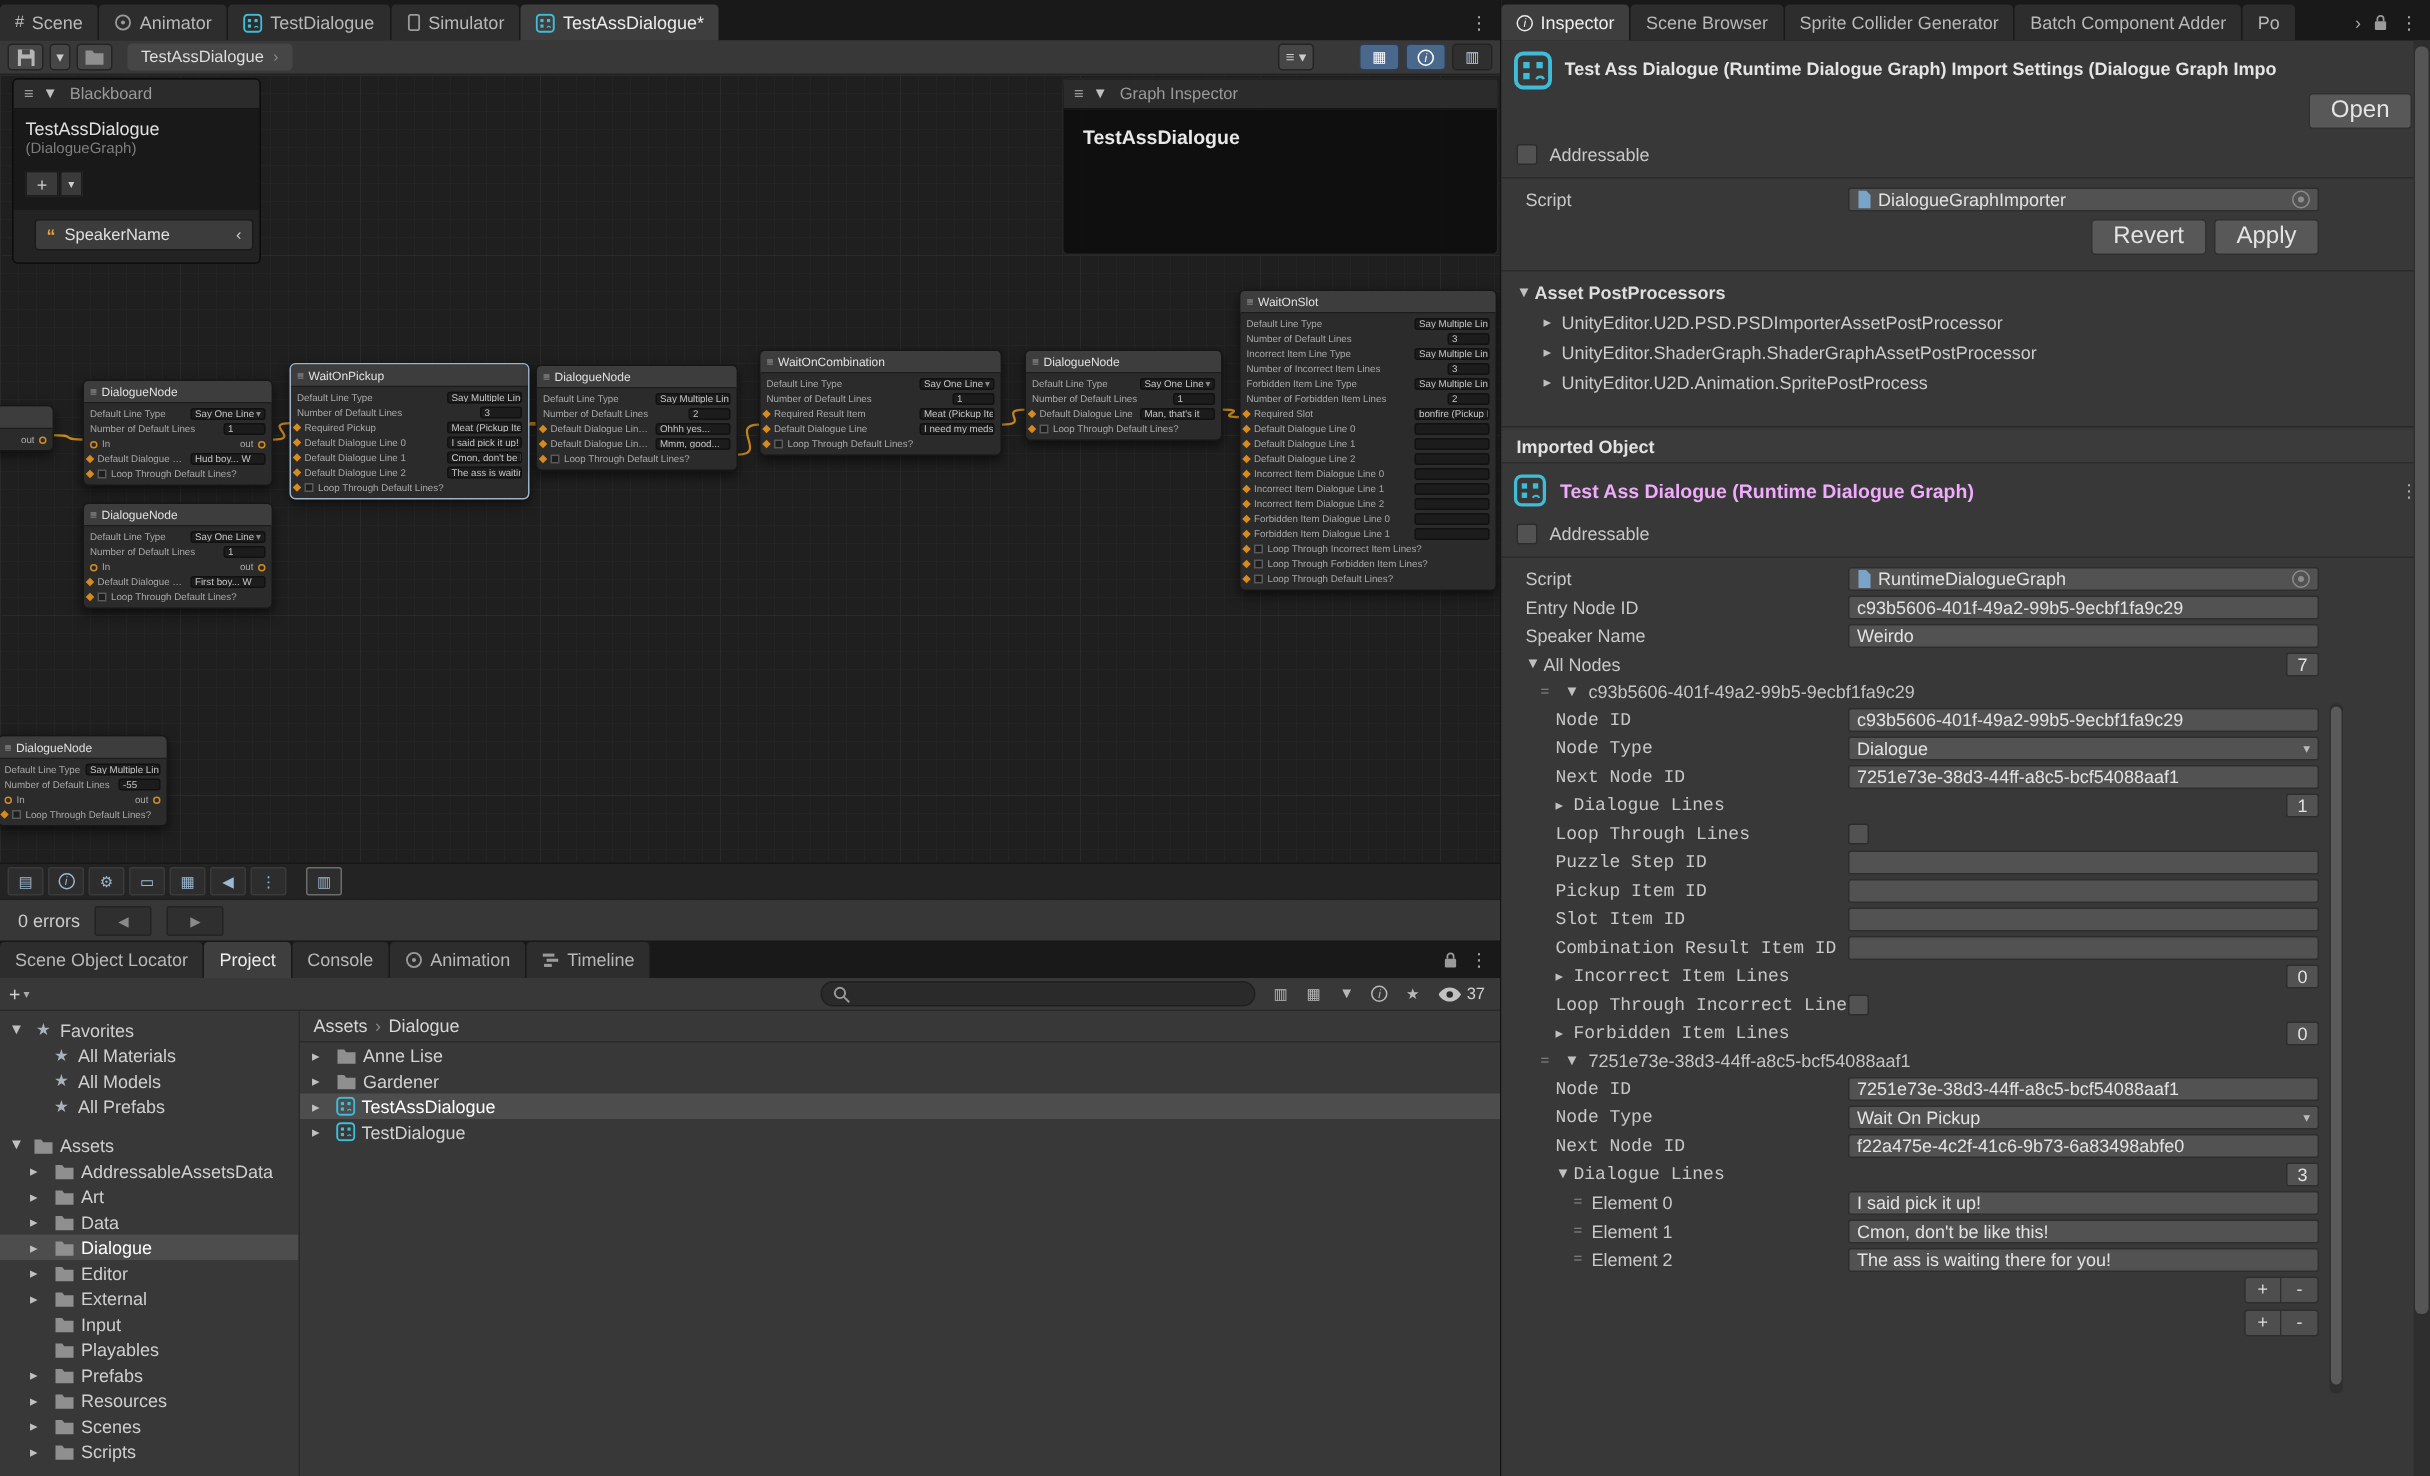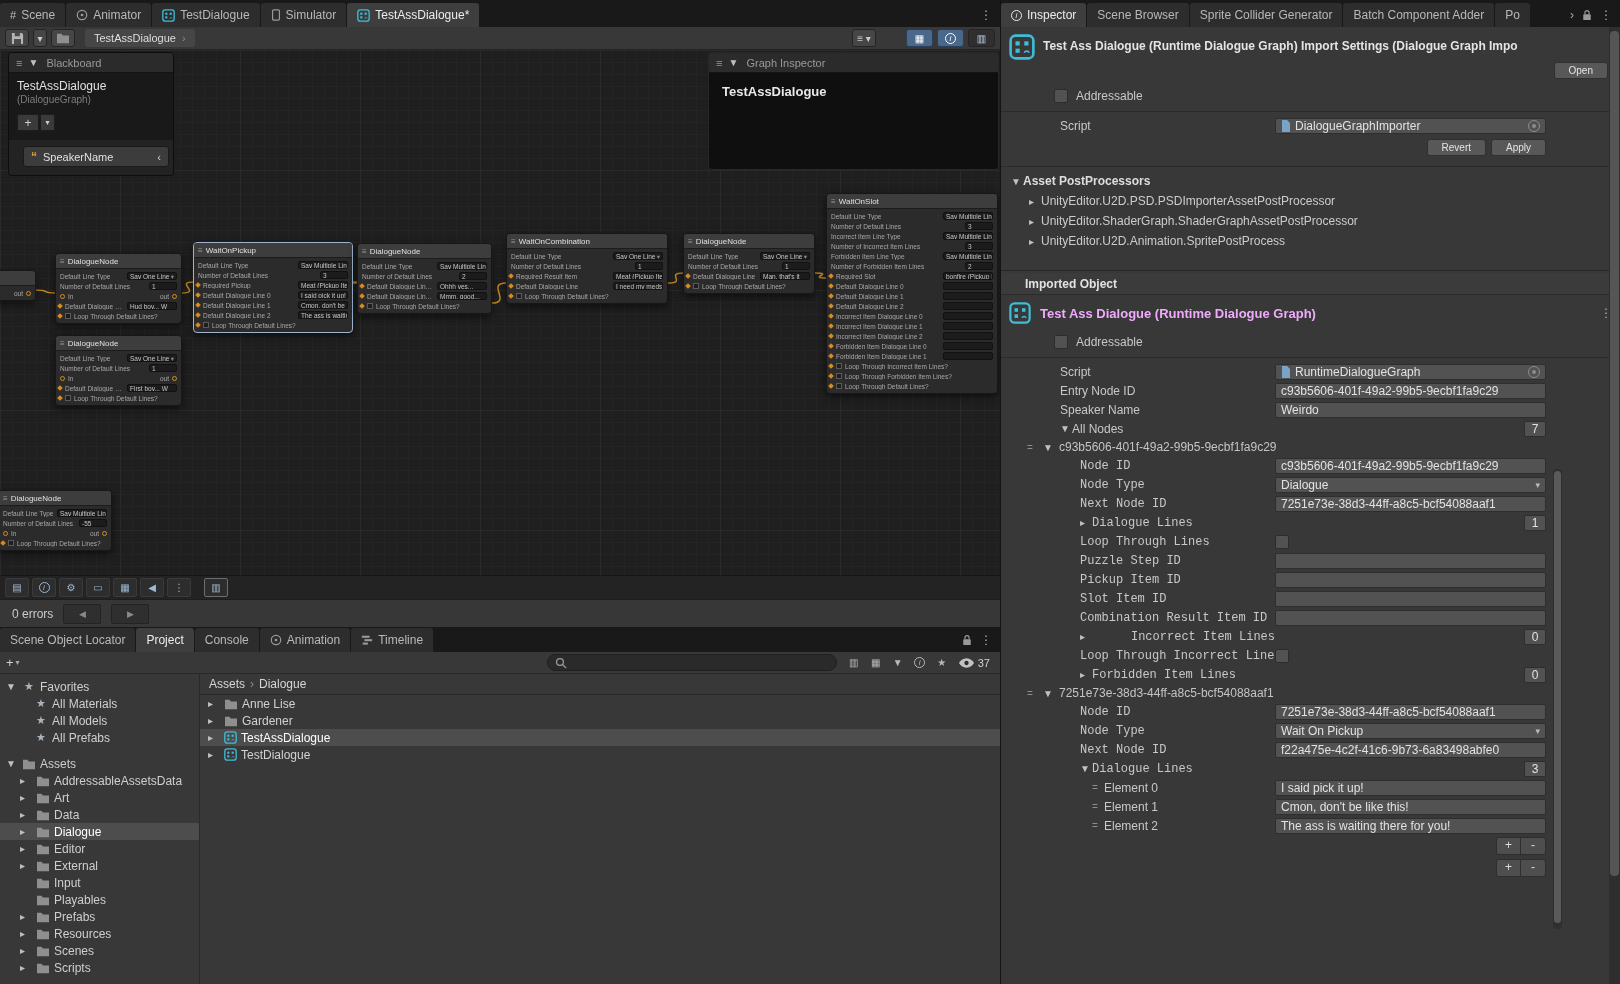--- a/index.html
+++ b/index.html
@@ -8,21 +8,21 @@
   .app { position:relative; width:1620px; height:984px; background:#383838; color:#c8c8c8; font-size:12px; overflow:hidden; }
 
   
   .tabbar { height:27px; background:#191919; display:flex; align-items:flex-end; padding-top:3px; }
   .tabs { display:flex; height:24px; }
   .tab { display:flex; align-items:center; gap:5px; padding:0 10px; font-size:12px; color:#b8b8b8; background:#2d2d2d; margin-right:1px; border-radius:3px 3px 0 0; white-space:nowrap; }
   .tab.active { background:#3e3e3e; color:#ececec; }
   .bar-icons { margin-left:auto; display:flex; align-items:center; gap:8px; padding:0 8px; color:#a8a8a8; height:24px; }
   .kebab { color:#b0b0b0; font-size:12px; letter-spacing:0; }
   .divider { height:1px; background:#2a2a2a; margin:4px 0; }
-  .btn { background:#585858; border:1px solid #303030; border-radius:3px; color:#e4e4e4; font-size:10px; padding:2px 14px; font-family:inherit; }
+  .btn { background:#585858; border:1px solid #303030; border-radius:3px; color:#e4e4e4; font-size:16px; padding:2px 14px; font-family:inherit; }
   .fold { color:#c0c0c0; font-size:10px; width:12px; display:inline-block; }
   .icheck { width:14px; height:14px; background:#525252; border:1px solid #2c2c2c; border-radius:2px; flex:none; }
 
   
   .left { position:absolute; left:0; top:0; width:1001px; height:984px; border-right:1px solid #141414; }
 
   .graph-toolbar { height:23px; background:#383838; border-bottom:1px solid #232323; display:flex; align-items:center; gap:4px; padding:0 5px; }
   .tbtn { height:18px; min-width:24px; background:#464646; border:1px solid #242424; border-radius:3px; display:flex; align-items:center; justify-content:center; color:#ccc; font-size:10px; padding:0 3px; }
   .tbtn.narrow { min-width:14px; }
   .crumb { height:18px; background:#464646; border-radius:3px; padding:0 9px; display:flex; align-items:center; gap:6px; font-size:11px; color:#ddd; margin-left:6px; }
@@ -97,35 +97,35 @@
   .files-breadcrumb { height:21px; display:flex; align-items:center; gap:5px; padding:0 9px; border-bottom:1px solid #2a2a2a; color:#d6d6d6; }
   .frow { height:17px; display:flex; align-items:center; gap:4px; padding-left:8px; color:#d2d2d2; }
   .frow.selected { background:#4d4d4d; color:#fff; }
 
   
   .right { position:absolute; left:1001px; top:0; width:619px; height:984px; background:#383838; }
   .insp-content { position:relative; height:957px; overflow:hidden; padding-top:3px; }
   .ih-row { display:flex; align-items:flex-start; gap:8px; padding:4px 8px 0 8px;justify-content:flex-end; }
   .ih-title { font-weight:bold; color:#e4e4e4; white-space:nowrap; overflow:hidden; padding-top:5px; flex:1; }
   .ih-openrow { display:flex; justify-content:flex-end; padding:2px 12px 6px; }
-  .irow { display:flex; align-items:center; height:19px; padding:0 74px 0 16px;margin-left:43px; }
+  .irow { display:flex; align-items:center; height:19px; padding:0 74px 0 16px; }
   .irow .spacer { flex:1; }
   .ilabel { width:215px; flex:none; color:#c8c8c8; white-space:nowrap; overflow:hidden; }
   .ifield { flex:1; height:16px; background:#525252; border:1px solid #2e2e2e; border-radius:2px; padding:0 5px; line-height:14px; color:#e2e2e2; white-space:nowrap; overflow:hidden; display:flex; align-items:center; gap:4px; min-width:0; }
   .ifield .val { flex:1; overflow:hidden; }
   .ifield.ddl::after { content:"▾"; color:#bbb; font-size:9px; }
   .picker { width:12px; height:12px; border:1px solid #8c8c8c; border-radius:50%; flex:none; position:relative; }
   .picker::after { content:""; position:absolute; left:3px; top:3px; width:4px; height:4px; border-radius:50%; background:#8c8c8c; }
   .countbox { flex:none; width:22px; height:16px; background:#525252; border:1px solid #2e2e2e; border-radius:2px; text-align:center; line-height:14px; color:#e2e2e2; }
   .addr { gap:8px; padding-left:10px; height:22px; }
   .btnrow { display:flex; justify-content:flex-end; gap:5px; padding:4px 74px 6px 0; }
   .sec-head { display:flex; align-items:center; height:20px; padding-left:10px; font-weight:bold; color:#dedede; }
   .pprow { display:flex; align-items:center; height:20px; padding-left:28px; color:#cccccc; }
   .imp-sep { height:20px; border-bottom:1px solid #282828; margin-bottom:2px; }
-  .imp-head { height:22px; line-height:22px; padding-left:24px; font-weight:bold; color:#e2e2e2; background:#3b3b3b; border-bottom:1px solid #2c2c2c; }
+  .imp-head { height:22px; line-height:22px; padding-left:10px; font-weight:bold; color:#e2e2e2; background:#3b3b3b; border-bottom:1px solid #2c2c2c; }
   .imp-title-row { display:flex; align-items:center; gap:9px; padding:7px 8px; }
   .imp-title { font-weight:bold; color:#f0abfc; font-size:13px; flex:1; }
   .grp-head { display:flex; align-items:center; height:18px; padding-left:26px; gap:4px; color:#c4c4c4; }
   .handle { color:#8e8e8e; font-size:10px; width:12px; }
   .irow.sub { padding-left:36px; }
   .irow.sub .ilabel { width:195px;font-family:Liberation Mono, monospace; }
   .irow.elem { padding-left:48px; }
   .irow.elem .ilabel { width:171px; }
   .pmrow { display:flex; justify-content:flex-end; padding:2px 74px 2px 0; }
   .pm { display:flex; border:1px solid #2e2e2e; border-radius:3px; overflow:hidden; }
@@ -1081,21 +1081,21 @@
             </span>
           </div>
           <div class="irow sub">
             <span class="ilabel">Combination Result Item ID</span>
             <span class="ifield">
               <span class="val"></span>
             </span>
           </div>
           <div class="irow sub">
             <span class="fold">▸</span>
-            <span class="ilabel" style="width: 183px; text-align: right;">Incorrect Item Lines</span>
+            <span class="ilabel" style="width: 183px;">Incorrect Item Lines</span>
             <span class="spacer"></span>
             <span class="countbox">0</span>
           </div>
           <div class="irow sub">
             <span class="ilabel">Loop Through Incorrect Lines</span>
             <span class="icheck"></span>
           </div>
           <div class="irow sub">
             <span class="fold">▸</span>
             <span class="ilabel" style="width: 183px;">Forbidden Item Lines</span>

